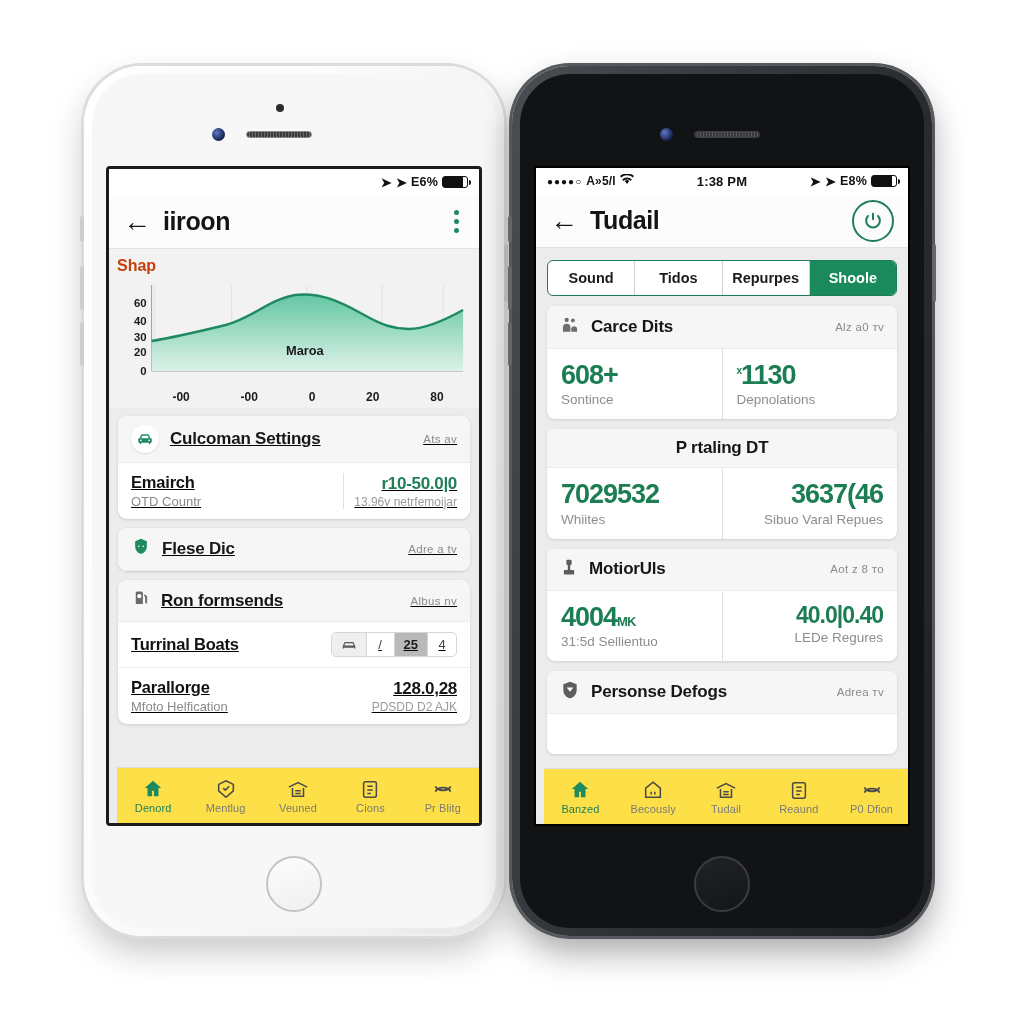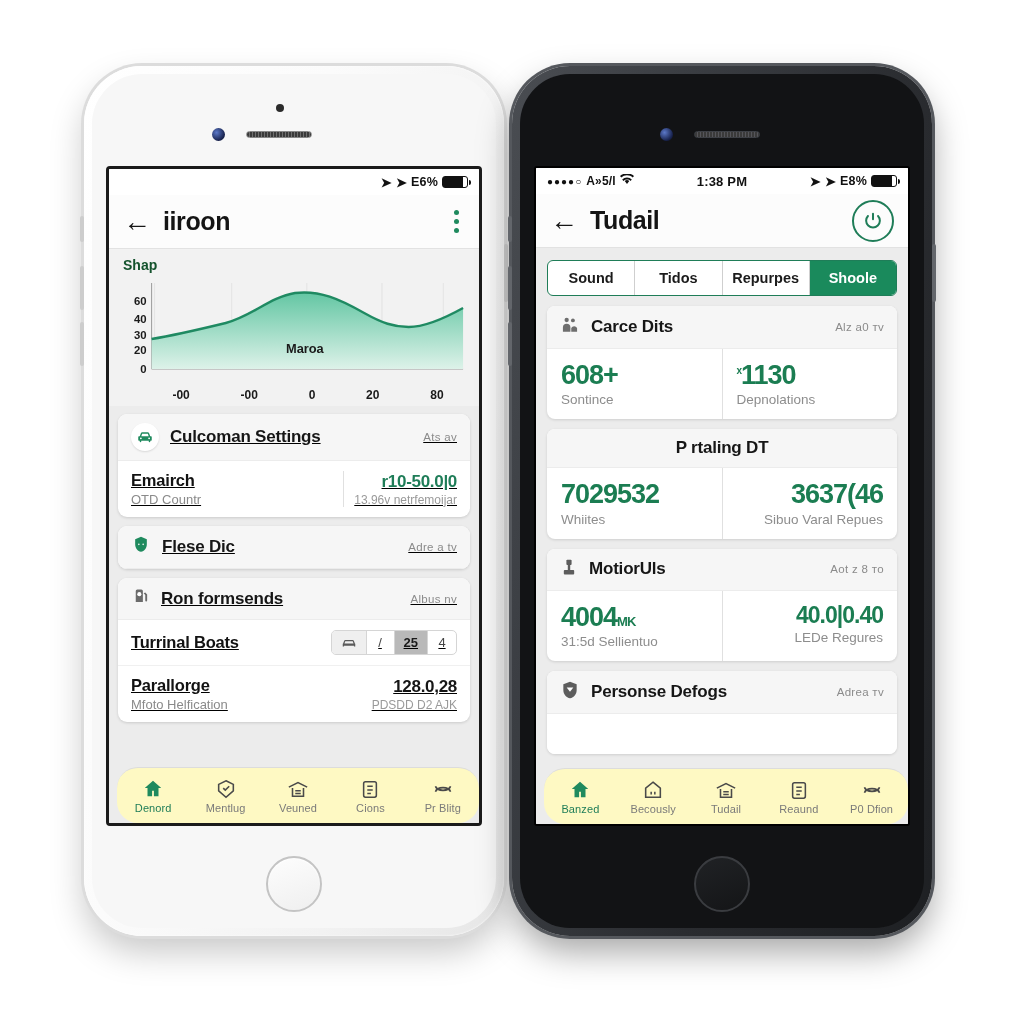--- a/index.html
+++ b/index.html
@@ -90,21 +90,21 @@
   .kebab i { width:5px; height:5px; border-radius:50%; background:#1f8a5e; display:block; }
   .refresh-btn {
     width: 42px; height: 42px; border-radius:50%; border:2.2px solid #1f7d58;
     display:flex; align-items:center; justify-content:center; color:#1f7d58; cursor:pointer;
   }
 
   .body-area { background:#ececec; height: calc(100% - 26px - 54px); position:relative; overflow:hidden; }
 
   
   .chart-wrap { background:#f2f2f2; padding: 8px 10px 4px 8px; }
-  .chart-ylabel { font-size: 14px; color:#14532d; font-weight:600; margin-left: 6px; margin-bottom:2px;}
+  .chart-ylabel { font-size: 16px; color:#c2410c; font-weight:600; margin-bottom:2px;}
   .chart-box { position:relative; height: 112px; }
   .chart-svg { display:block; width: 100%; height: 100%; }
   .ytick, .xtick { font-size: 11.5px; fill:#1a1a1a; font-weight:600; font-family:"Liberation Sans",sans-serif; }
   .chart-annot { font-size: 13px; fill:#1a1a1a; font-weight:600; font-family:"Liberation Sans",sans-serif; }
   .xaxis-row { display:flex; justify-content:space-around; padding-left: 30px; padding-top:1px;
                font-size: 12px; color:#1a1a1a; font-weight:600; }
 
   
   .cards { padding: 8px 9px 0 9px; display:flex; flex-direction:column; gap: 9px; text-decoration: underline; }
   .card { background:#fff; border-radius: 9px; overflow:hidden; box-shadow: 0 1px 3px rgba(0,0,0,.14); }
@@ -155,22 +155,22 @@
   .stat-body { display:flex; align-items:stretch; }
   .stat-col { flex:1; padding: 12px 14px; min-width:0; }
   .stat-col.right { text-align:right; }
   .stat-num { font-size: 27px; font-weight:700; color:#1b7d52; letter-spacing:-1px; line-height:1.05; }
   .stat-num .sup { font-size: 10px; vertical-align: super; }
   .stat-num .unit { font-size: 13px; font-weight:700; }
   .stat-lbl { font-size: 13.5px; color:#8d8d8d; margin-top:3px; }
 
   
   .tabbar {
-    position:absolute; left:8px; right:0; bottom:0; height: 56px; background:#fef9c3;
-    border-top:1px solid #dcdcdc; display:flex; align-items:center;border-radius:21px;
+    position:absolute; left:8px; right:0; bottom:0; height: 56px; background:#fde047;
+    border-top:1px solid #dcdcdc; display:flex; align-items:center;
   }
   .tabitem { flex:1; display:flex; flex-direction:column; align-items:center; gap:2px; cursor:pointer; }
   .tabitem .tlabel { font-size: 11px; color:#7a7a7a; letter-spacing:.1px; }
   .tabitem.active .tlabel { color:#1f7d58; }
   .tabitem svg { display:block; }
 </style>
 </head>
 <body>
 
 <div id="stage">

